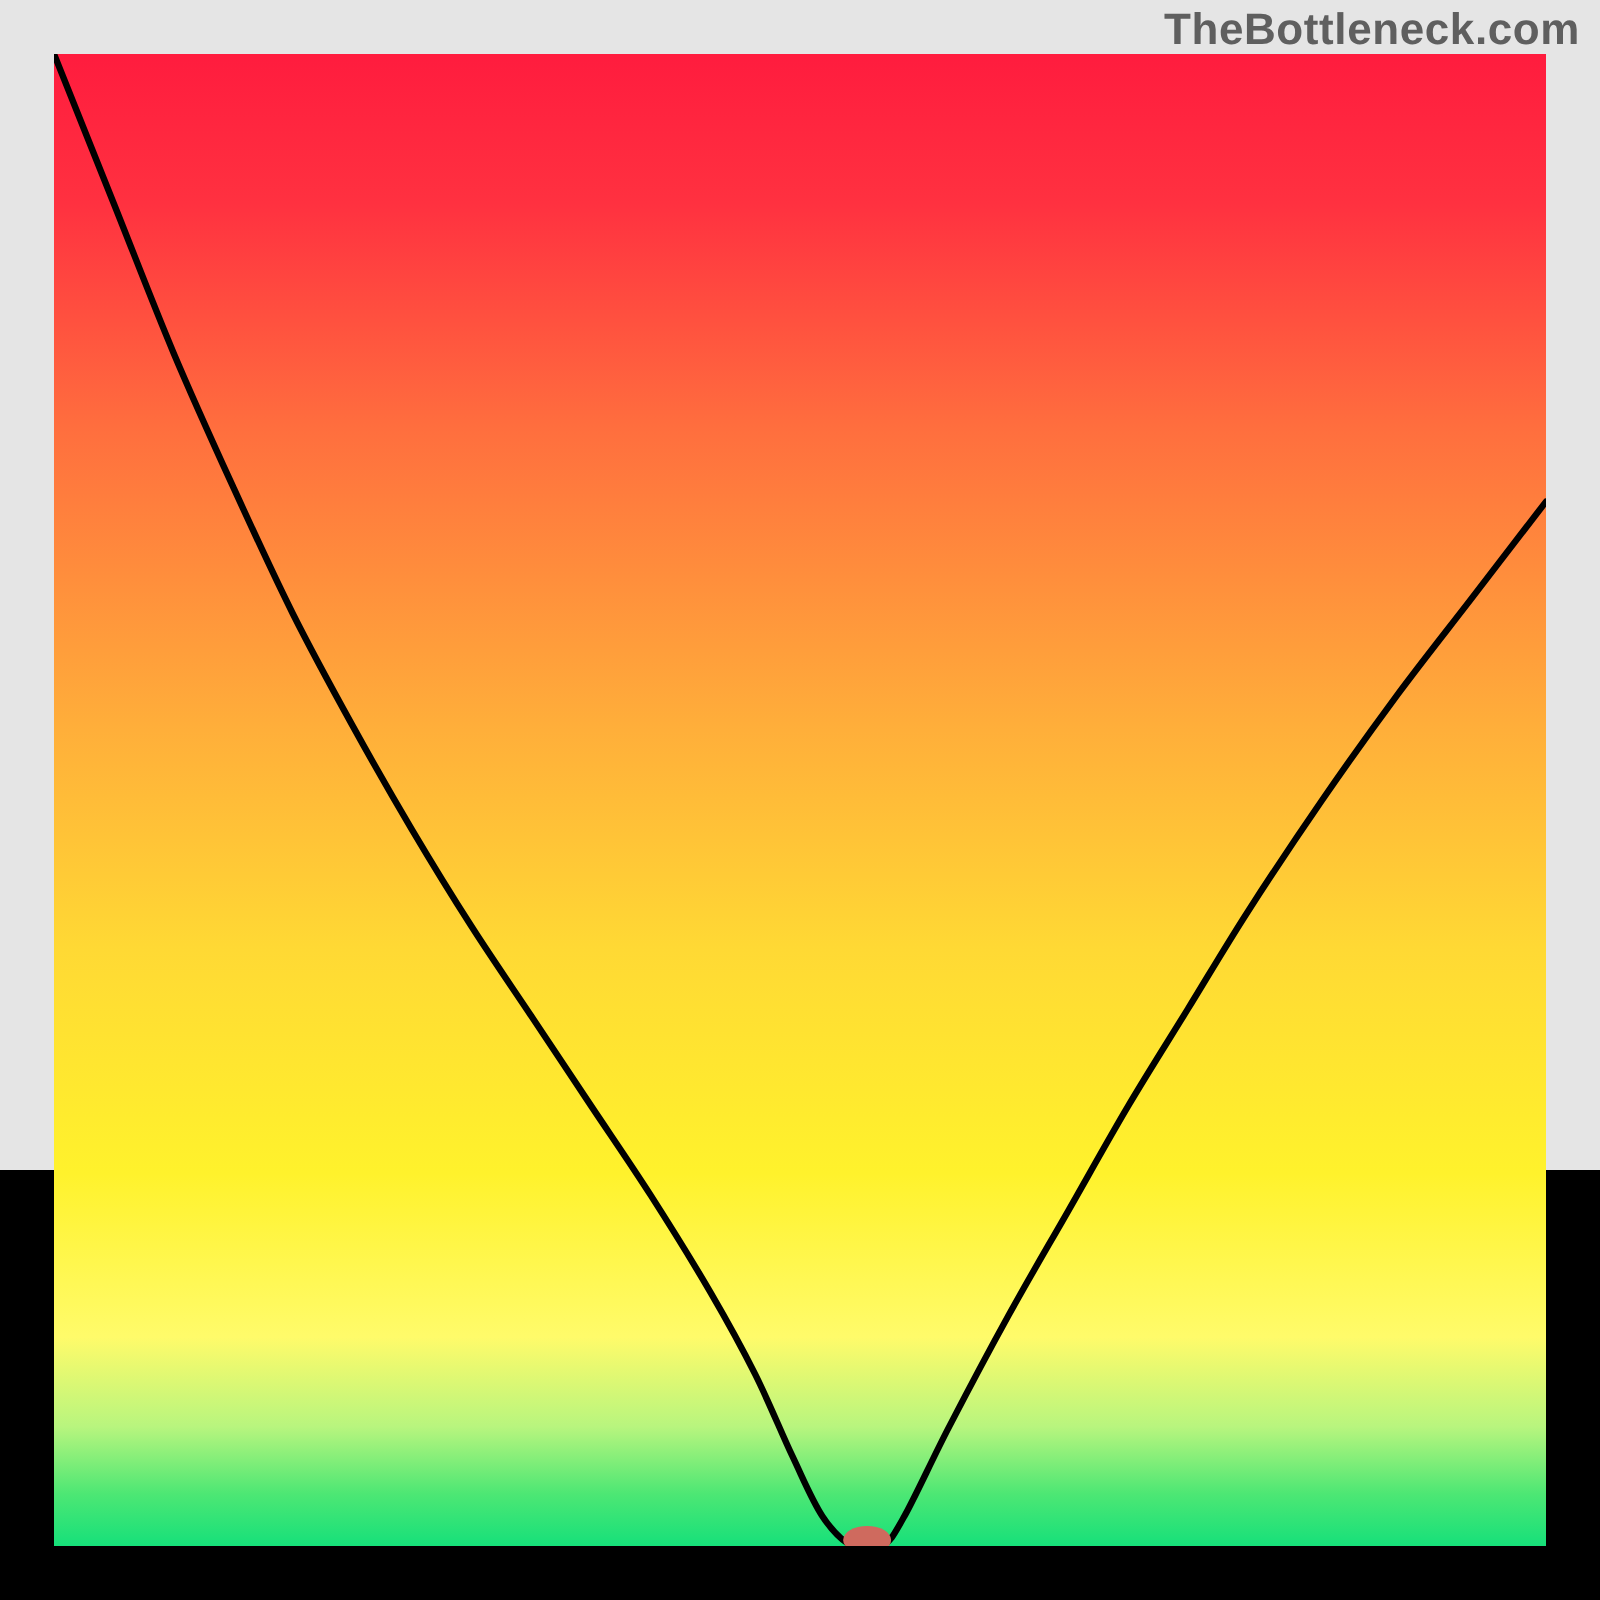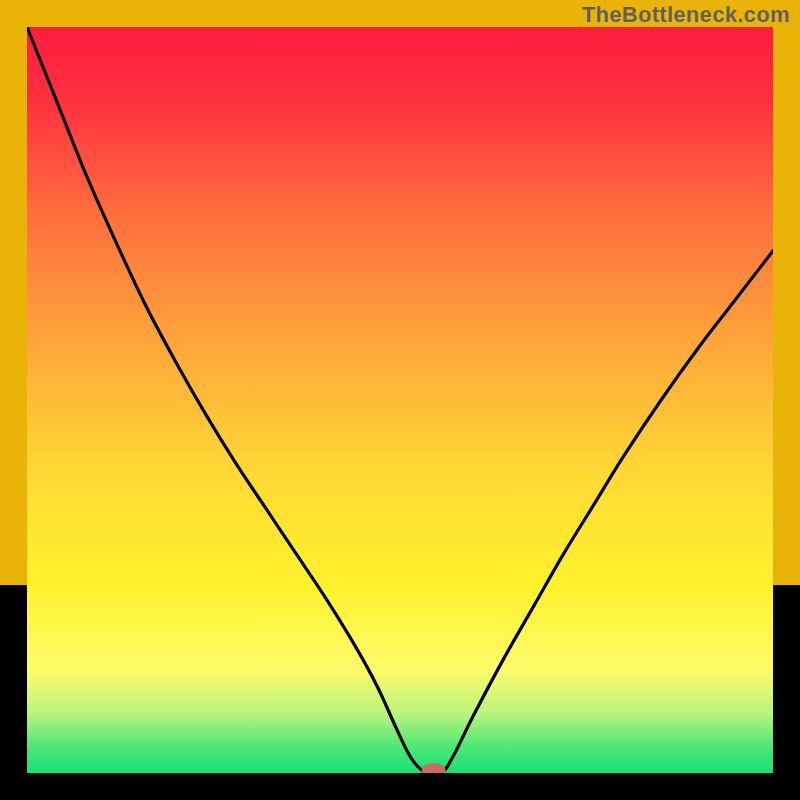--- a/index.html
+++ b/index.html
@@ -10,21 +10,21 @@
     background: #000;
     overflow: hidden;
     font-family: Arial, Helvetica, sans-serif;
   }
   .frame {
     position: absolute;
     left: 0;
     top: 0;
     width: 800px;
     height: 585px;
-    background: #eab308;
+    background: #e5e5e5;
   }
   .watermark {
     position: absolute;
     top: 2px;
     right: 10px;
     color: #5f5f5f;
     font-size: 22px;
     font-weight: 600;
     letter-spacing: 0.3px;
     user-select: none;

